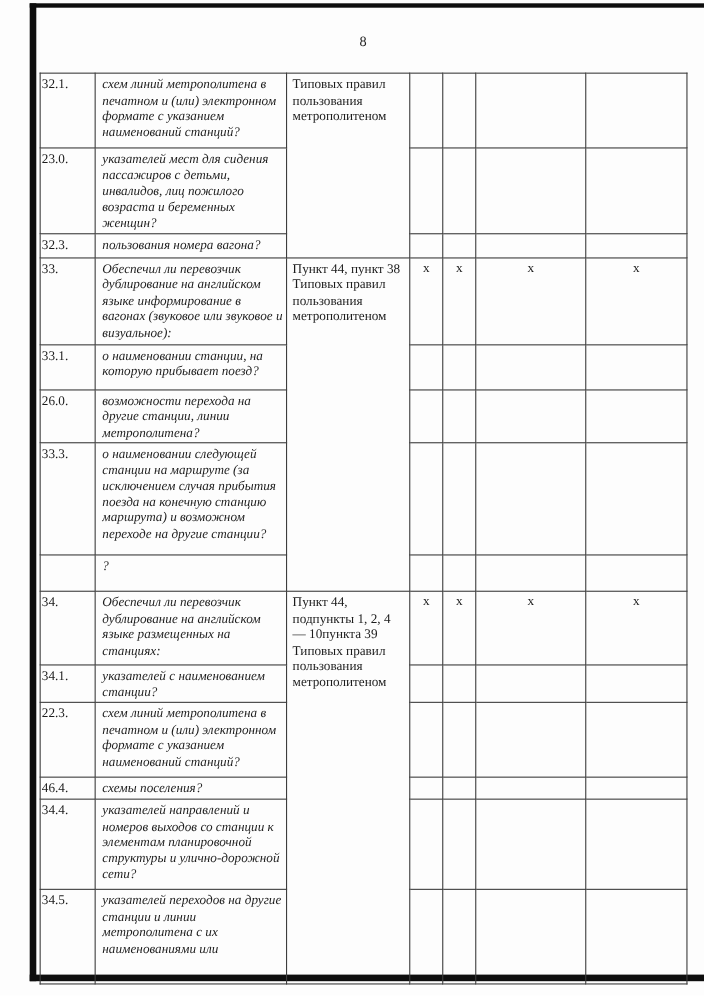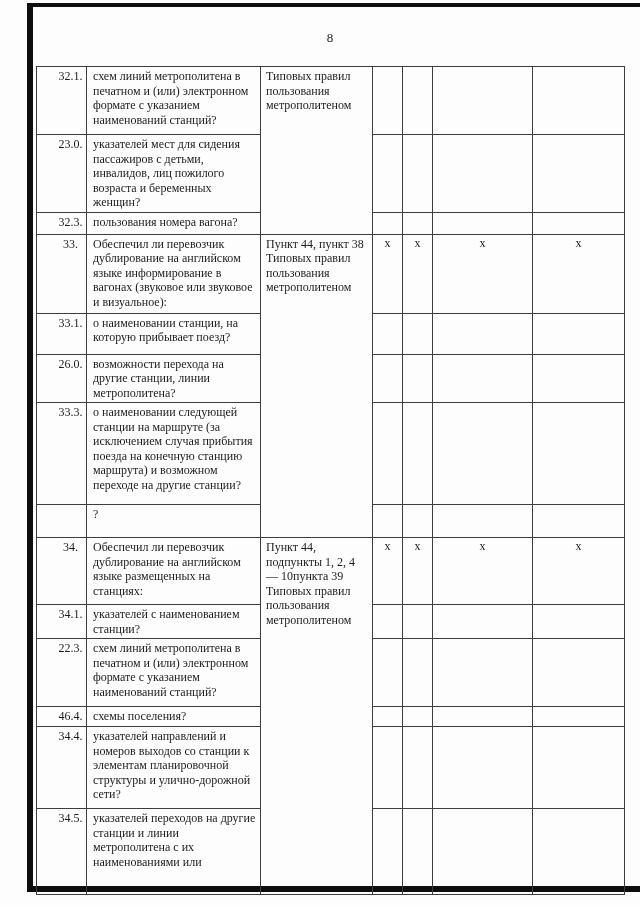--- a/index.html
+++ b/index.html
@@ -42,22 +42,22 @@
     table-layout: fixed;
     font-size: 12px;
     line-height: 14.5px;
   }
   .doc-table td {
     border: 1px solid #3d3d3d;
     vertical-align: top;
     padding: 2px 3px 2px 4px;
     word-wrap: break-word;
   }
-  td.num  { text-align: center; padding-left: 19px; padding-right: 1px; margin-top: 40px; }
-  td.q    { padding-left: 6px; }
+  td.num  { padding-left: 1px; padding-right: 1px; margin-top: 40px; }
+  td.q    { padding-left: 6px; font-style: italic; }
   td.ref  { padding-left: 5px; }
   td.mark { text-align: center; padding: 1px 0; }
 </style>
 </head>
 <body>
 
 <div class="page">
   <div class="edge edge-top"></div>
   <div class="edge edge-left"></div>
   <div class="edge edge-bottom"></div>

